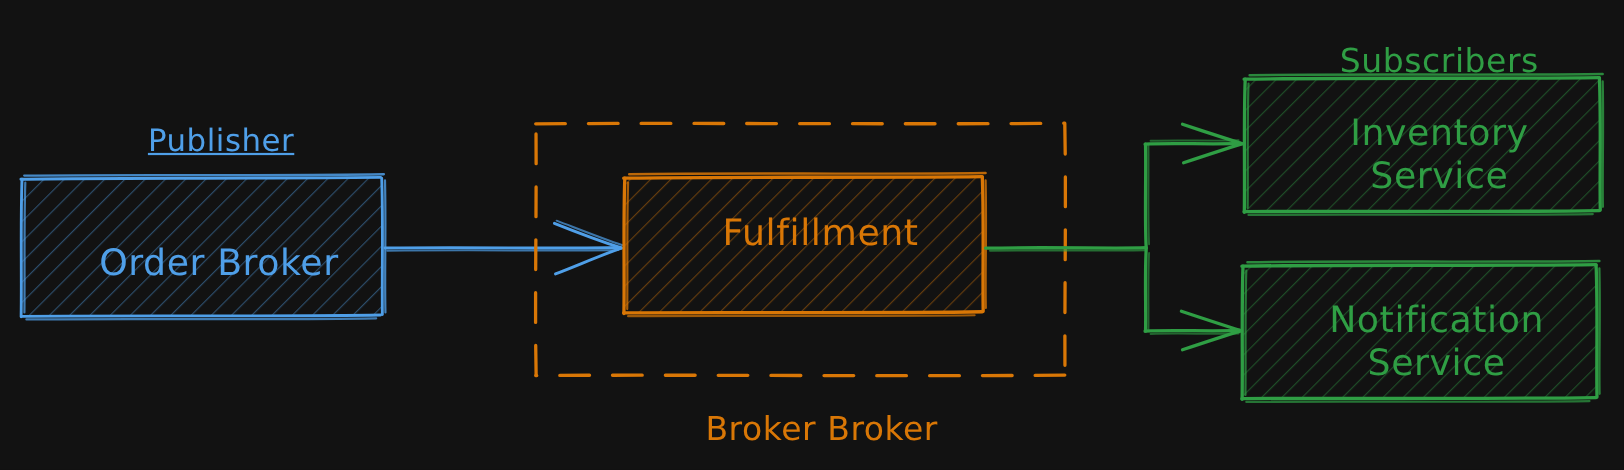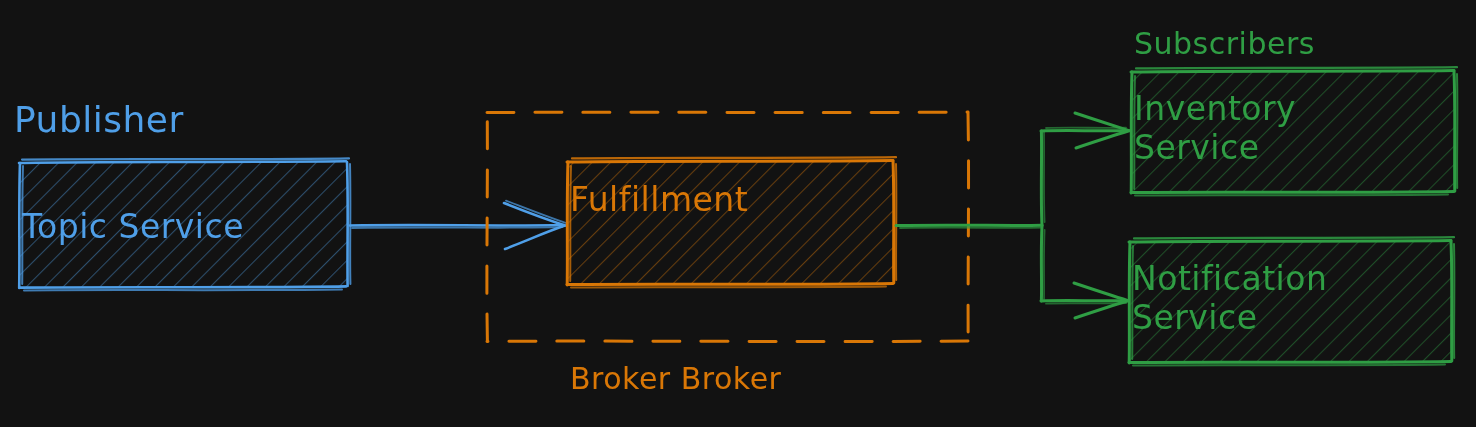--- a/index.html
+++ b/index.html
@@ -20,36 +20,37 @@
   }
   #sketch {
     position: absolute;
     top: 0;
     left: 0;
     width: 1476px;
     height: 427px;
   }
   .lbl {
     position: absolute;
-    margin: 4px;
+    margin: 16px;
     padding: 0;
     white-space: pre;
+    text-align: center;
     font-family: "DejaVu Sans", sans-serif;
     font-weight: 400;
     letter-spacing: 0.5px;
     line-height: 1.18;
     pointer-events: none;
     user-select: none;
   }
   .blue-txt { color: #4f9fe8; }
   .orange-txt { color: #d97706; }
   .green-txt { color: #2f9e44; }
 
   
-  #label-publisher   { left: 10px;   top: 95px;  width: 330px; font-size: 36px; }
+  #label-publisher   { left: 20px;   top: 95px;  width: 330px; font-size: 28px; text-decoration: underline; }
   #label-order       { left: 18px;   top: 204px; width: 330px; font-size: 33px; }
   #label-broker      { left: 566px;  top: 357px; width: 330px; font-size: 30px; }
   #label-topic       { left: 566px;  top: 177px; width: 328px; font-size: 33px; }
   #label-subscribers { left: 1130px; top: 22px;  width: 325px; font-size: 30px; }
   #label-inventory   { left: 1130px; top: 86px;  width: 325px; font-size: 33px; }
   #label-notif       { left: 1128px; top: 256px; width: 324px; font-size: 33px; }
 </style>
 </head>
 <body style="background: rgb(18, 18, 18);">
 
@@ -152,21 +153,21 @@
       <path d="M1454,244 C1455,284 1453.6,328 1454.2,358" fill="none" stroke="#2f9e44" stroke-width="2" stroke-linecap="round" opacity="0.8"></path>
       <path d="M1451,361.4 C1358,363 1228,361.6 1129,362.4" fill="none" stroke="#2f9e44" stroke-width="3" stroke-linecap="round"></path>
       <path d="M1445,364.6 C1348,366 1228,364.6 1133,365.4" fill="none" stroke="#2f9e44" stroke-width="2" stroke-linecap="round" opacity="0.7"></path>
       <path d="M1130,242 C1128.6,280 1129.8,328 1129.2,363" fill="none" stroke="#2f9e44" stroke-width="3" stroke-linecap="round"></path>
       <path d="M1133,246 C1131.8,282 1132.6,328 1132.2,359" fill="none" stroke="#2f9e44" stroke-width="2" stroke-linecap="round" opacity="0.75"></path>
     </g>
   </svg>
 
   <div class="lbl blue-txt" id="label-publisher">Publisher</div>
 
-  <div class="lbl blue-txt" id="label-order">Topic Service</div>
+  <div class="lbl blue-txt" id="label-order">Order Broker</div>
 
   <div class="lbl orange-txt" id="label-topic"><span>Fulfillment</span><br></div>
 
   <div class="lbl orange-txt" id="label-broker">Broker Broker</div>
 
   <div class="lbl green-txt" id="label-subscribers">Subscribers</div>
 
   <div class="lbl green-txt" id="label-inventory"><span>Inventory</span><br><span>Service</span></div>
 
   <div class="lbl green-txt" id="label-notif"><span>Notification</span><br><span>Service</span></div>

